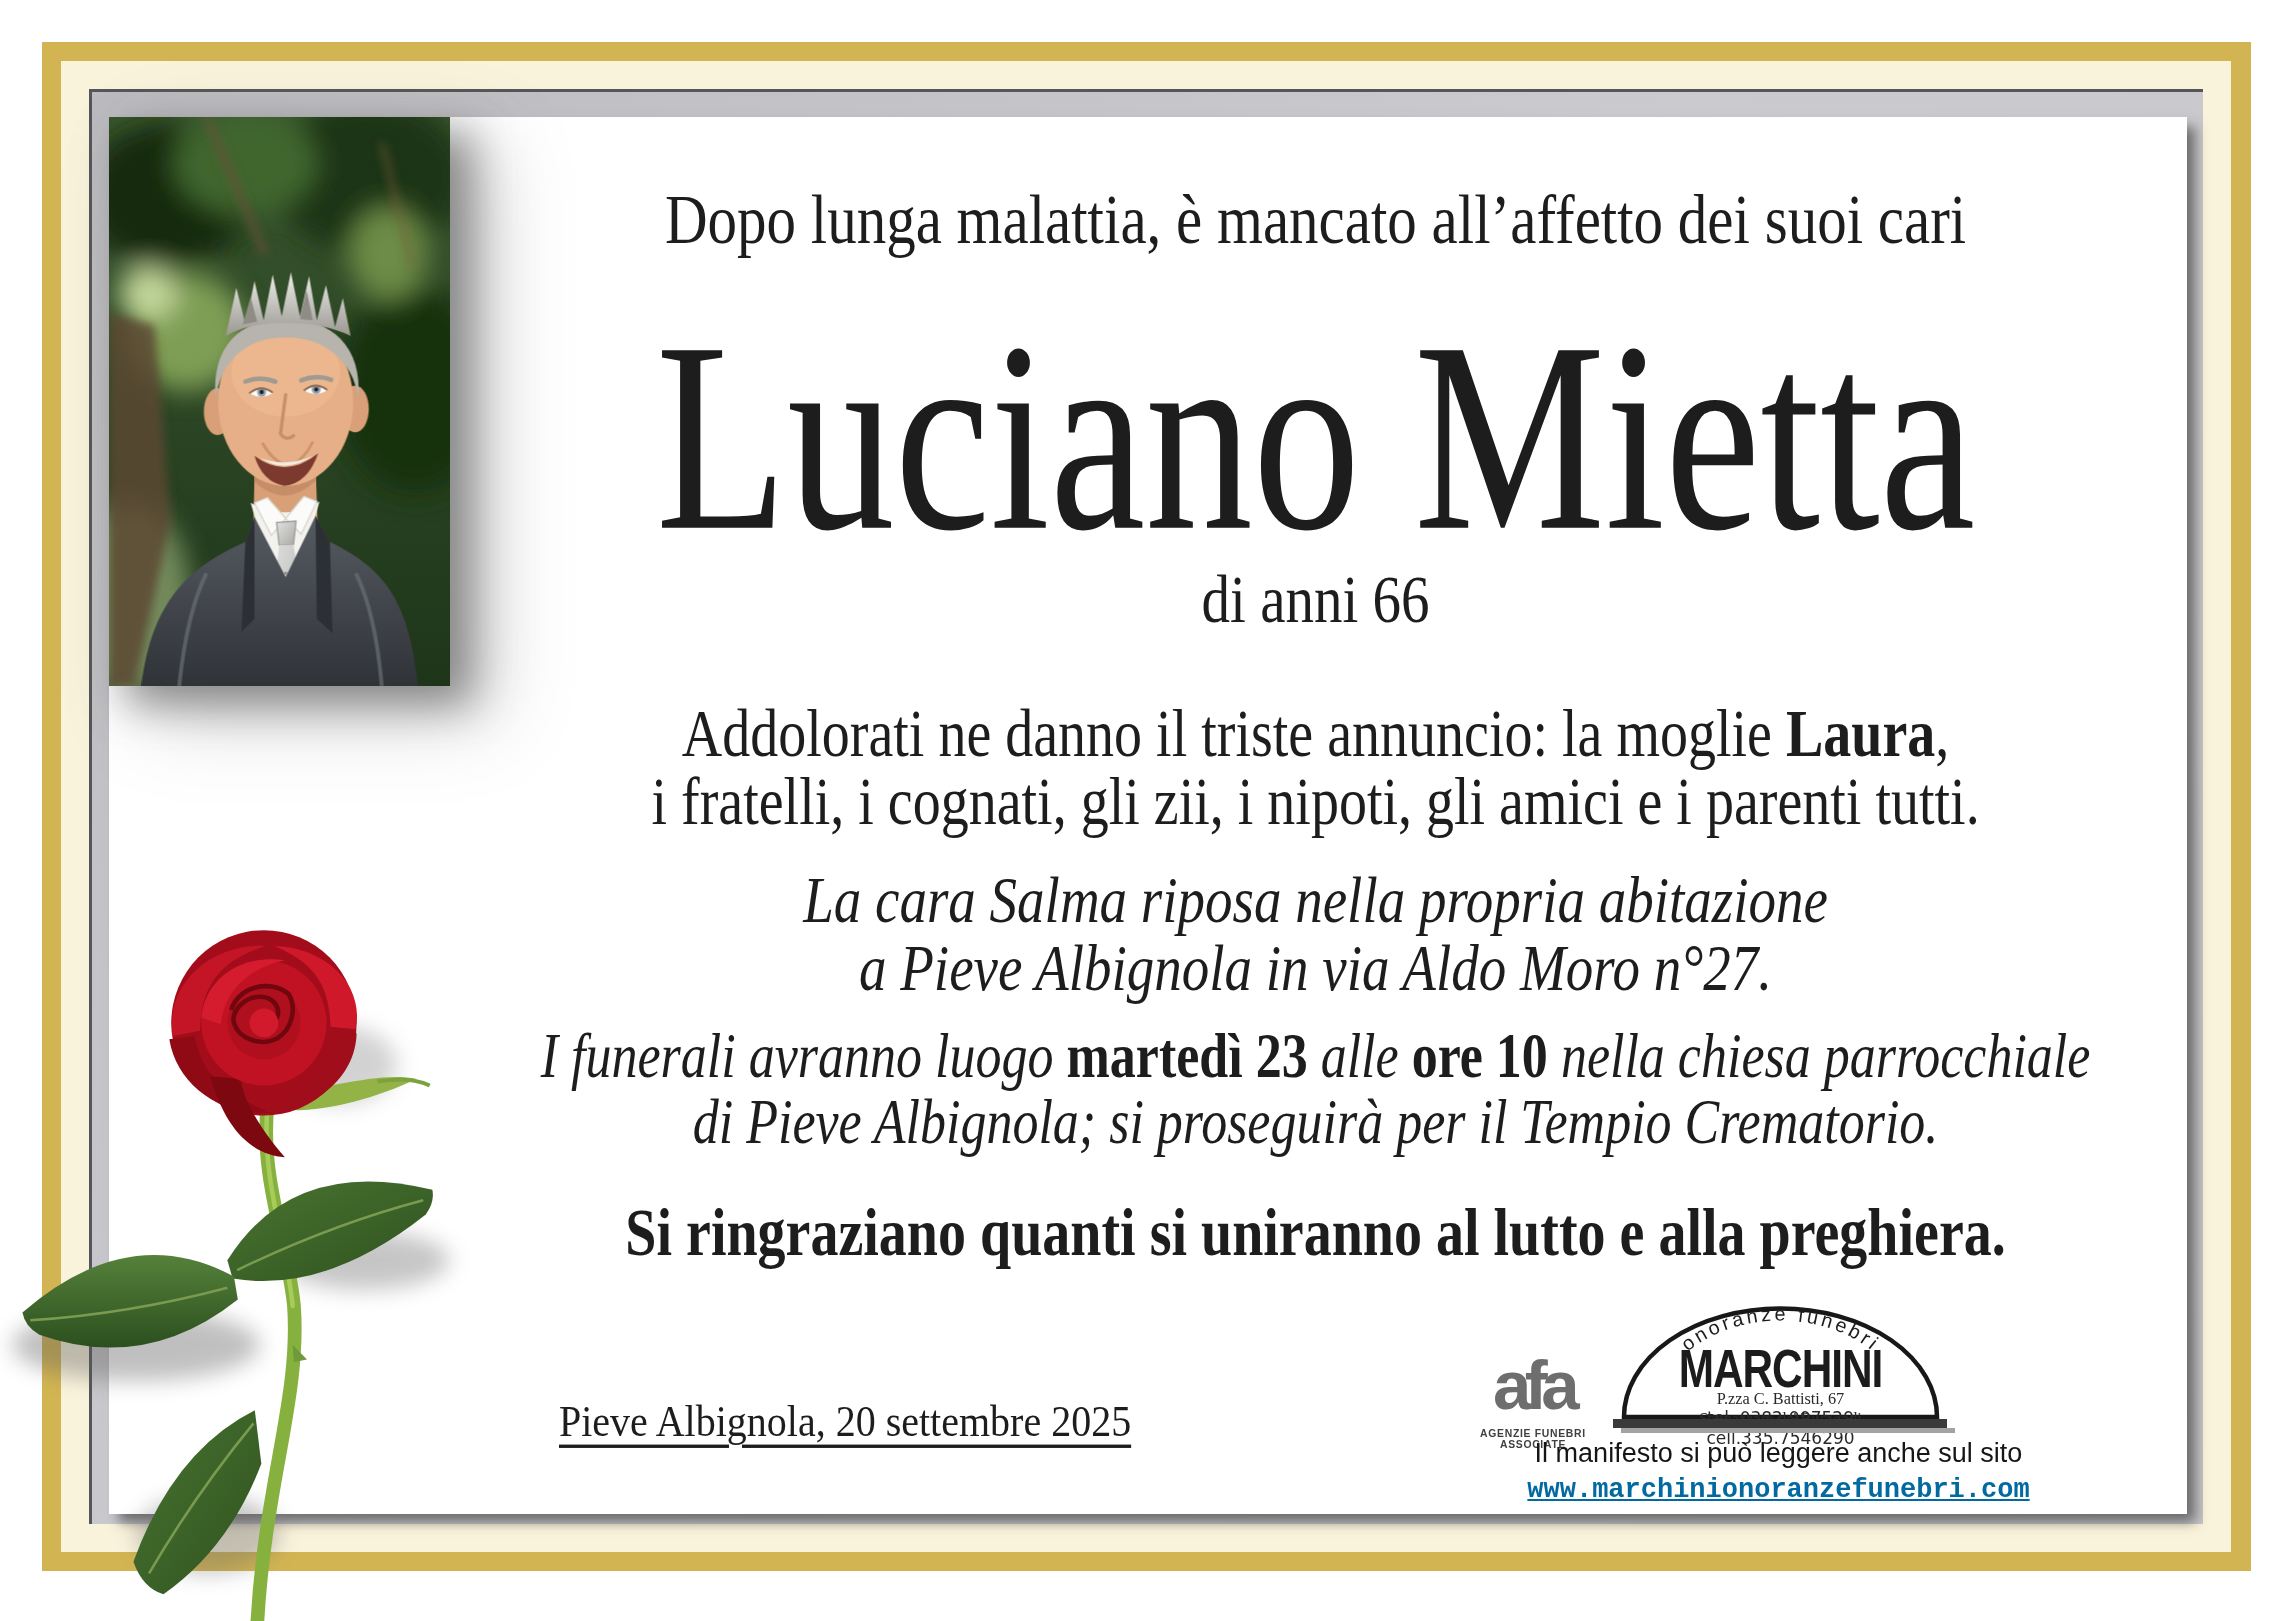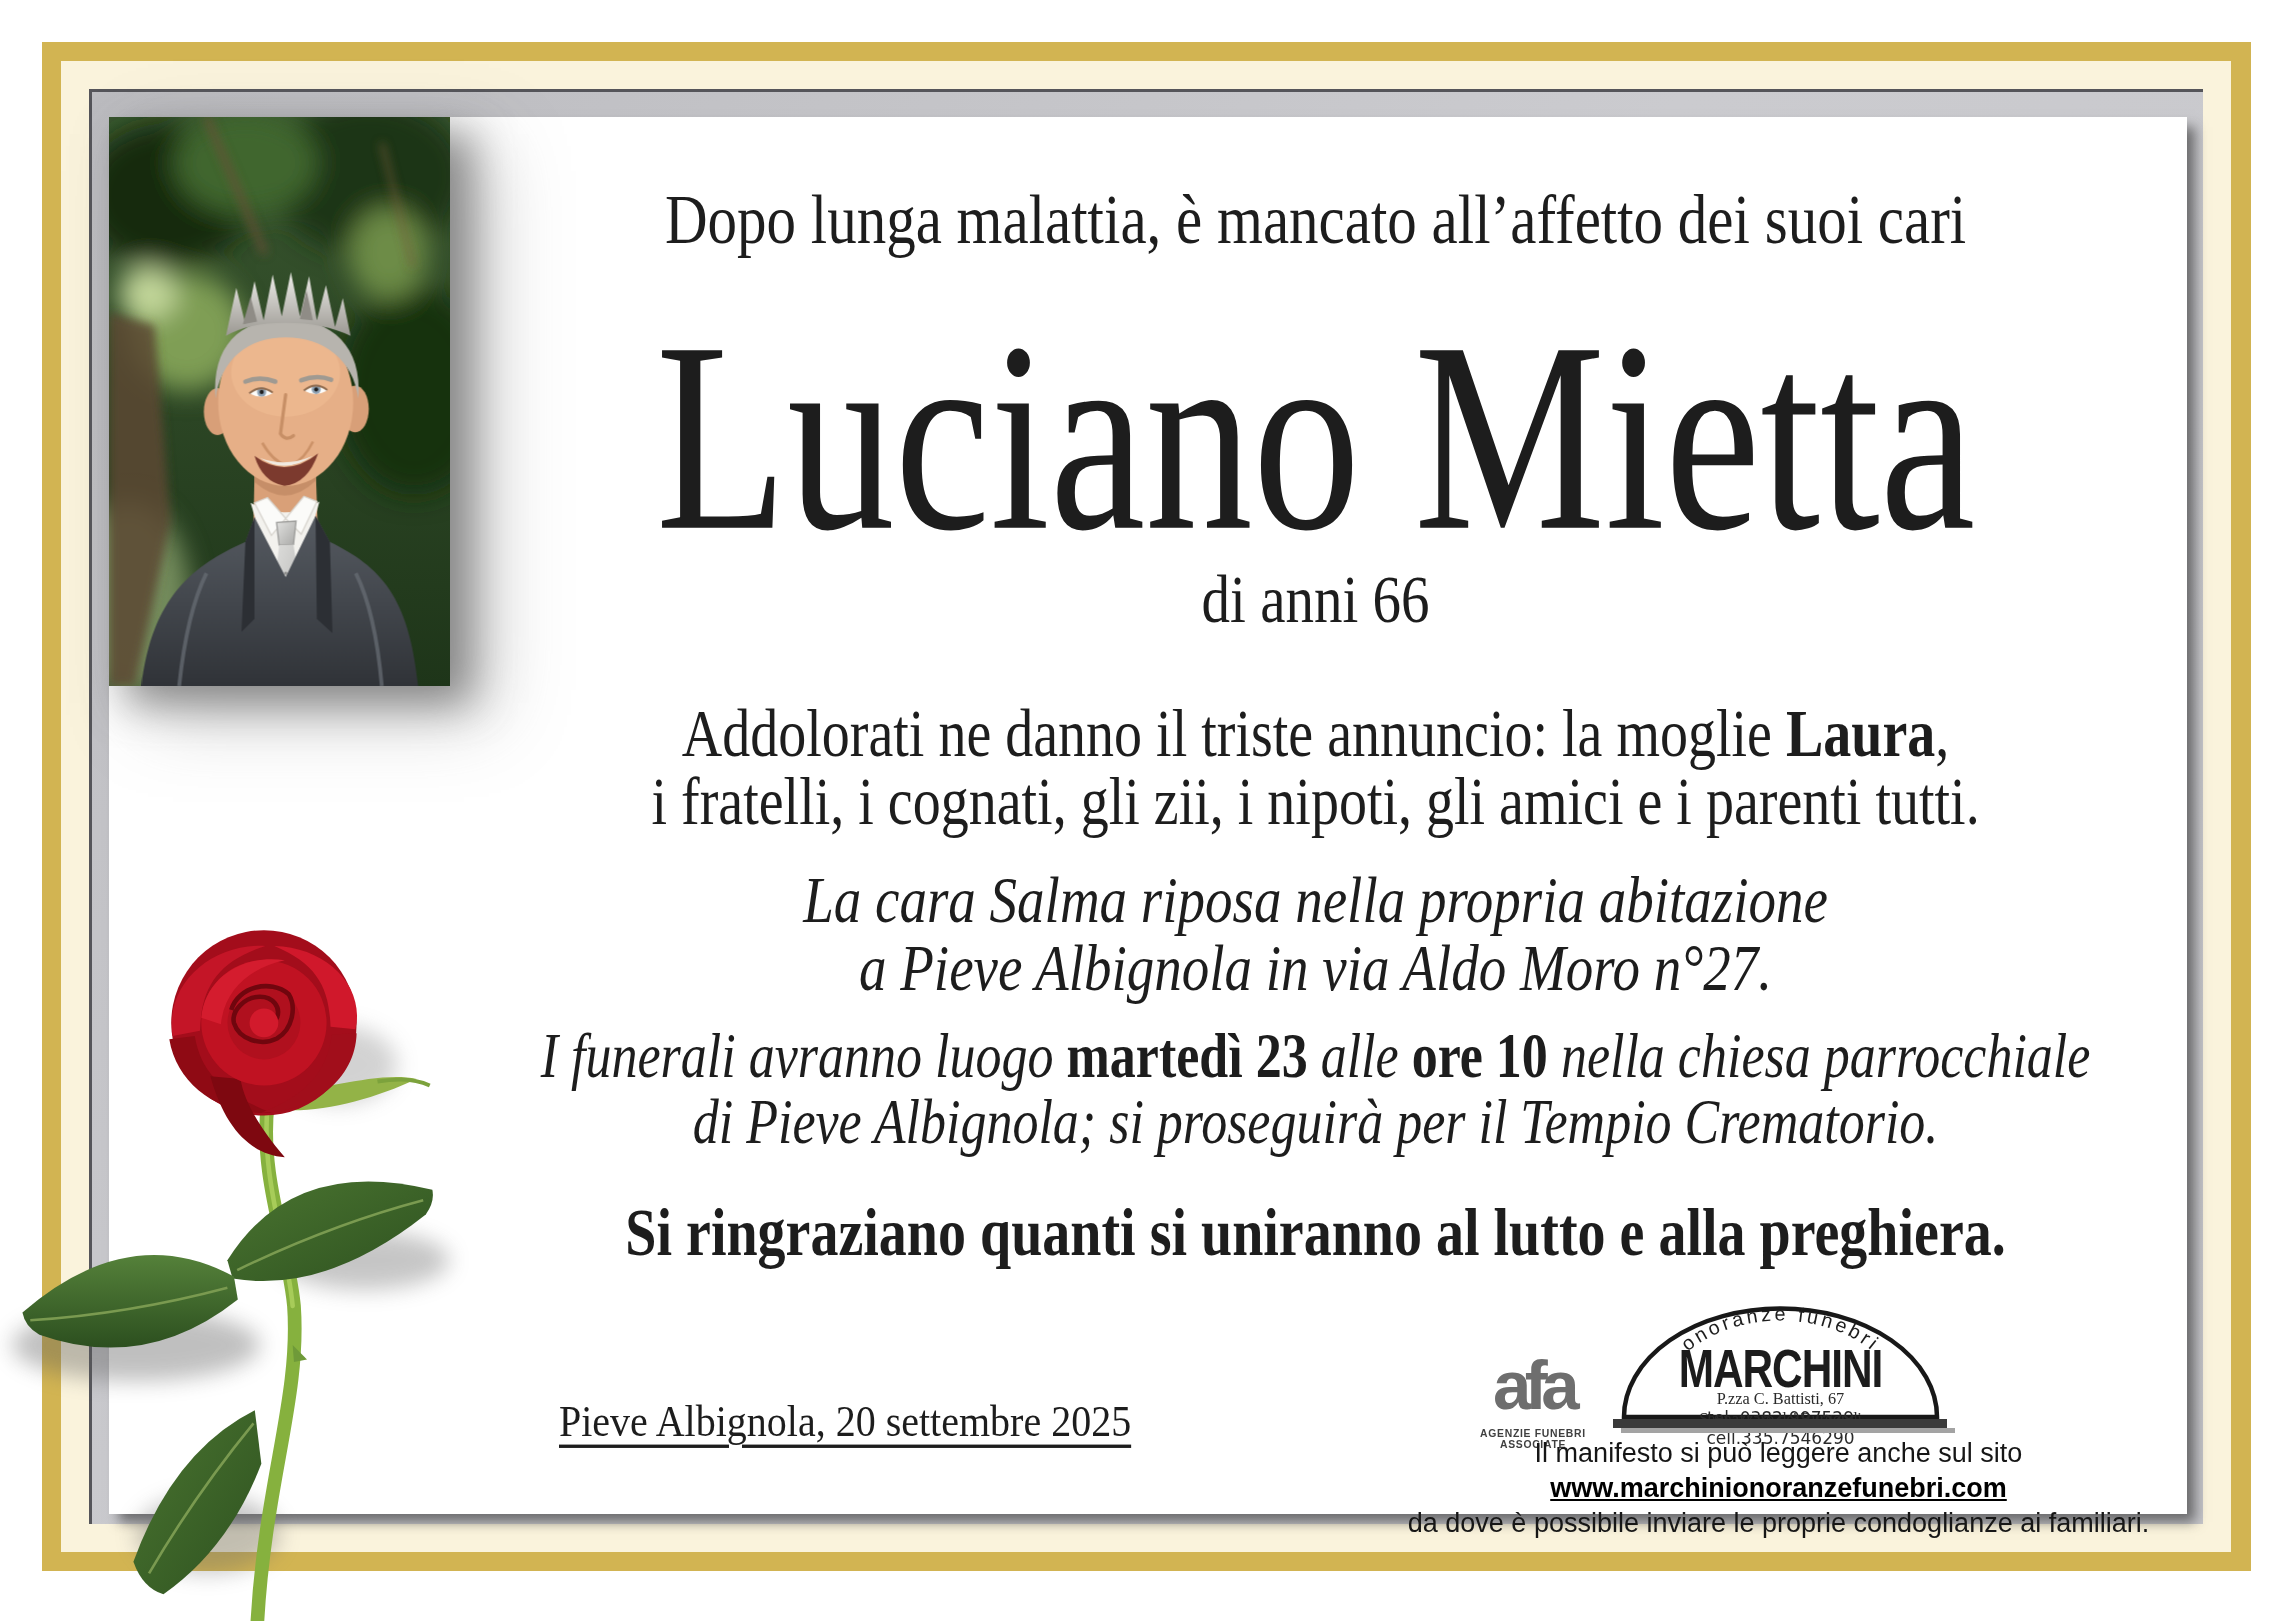--- a/index.html
+++ b/index.html
@@ -62,21 +62,21 @@
                 font-family:"DejaVu Sans", sans-serif; color:#2a2a2a; }
   .addr { top:85px; font-size:16.3px;font-family:Liberation Serif, serif; }
   .tel  { top:104px; font-size:17px; }
   .addr span, .tel span { display:inline-block; margin:0 7.8px; }
   .dome-bar   { position:absolute; left:1504px; top:1302px; width:334px; height:9px; background:#3a3a3a; }
   .dome-bar-sh{ position:absolute; left:1512px; top:1311px; width:334px; height:5.2px; background:#a3a3a3; }
 
   
   .footer-note { position:absolute; left:1262px; top:1319px; width:815px; text-align:center;
                  font-family:"Liberation Sans", sans-serif; font-size:27px; line-height:1.3; color:#161616; }
-  .footer-note a { color:#000000; font-weight:700; text-decoration:underline; }
+  .footer-note a { color:#0369a1; font-weight:700; text-decoration:underline;font-family:Liberation Mono, monospace; }
 </style>
 </head>
 <body>
 
 <div class="band gold"></div>
 <div class="band cream"></div>
 <div class="band mat"></div>
 
 <div class="content">
 
@@ -202,21 +202,20 @@
     </svg>
     <div class="marchini">MARCHINI</div>
     <div class="addr"><span>P.zza C. Battisti, 67</span><span>Sannazzaro de' Burgondi</span></div>
     <div class="tel"><span>tel. 0382-997529</span><span>cell.335.7546290</span></div>
   </div>
   <div class="dome-bar"></div>
   <div class="dome-bar-sh"></div>
 
   <div class="footer-note">
     <span>Il manifesto si può leggere anche sul sito </span><a href="#">www.marchinionoranzefunebri.com</a><br>
-    <span>da dove è possibile inviare le proprie condoglianze ai familiari.</span>
   </div>
 </div>
 
 <div class="rose">
   <svg viewBox="0 0 668 1113" preserveAspectRatio="none">
     <defs>
       <linearGradient id="leafG" x1="0" y1="0" x2="1" y2="1">
         <stop offset="0" stop-color="#4a7430"></stop>
           <stop offset="1" stop-color="#2e5220"></stop>
       </linearGradient>

